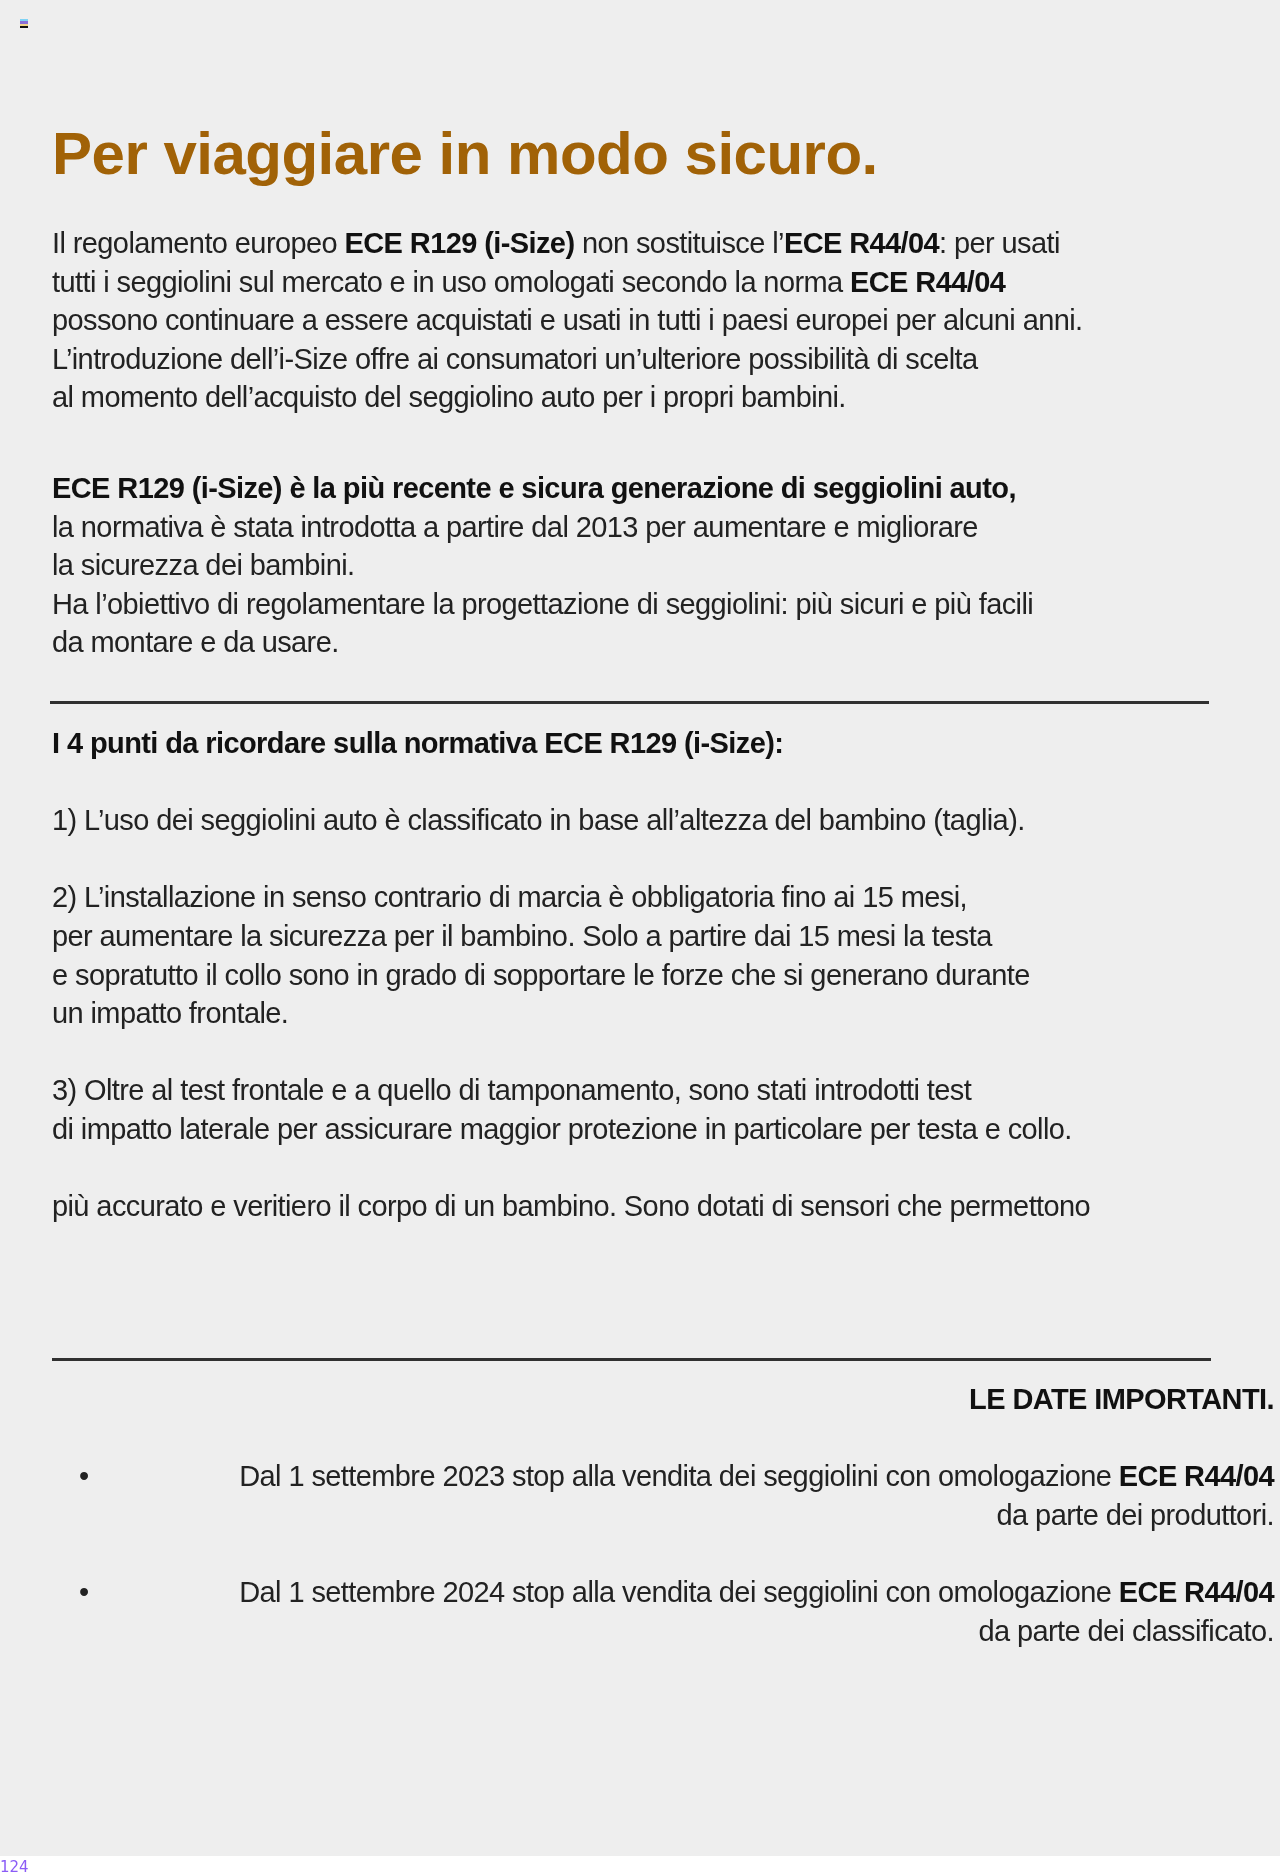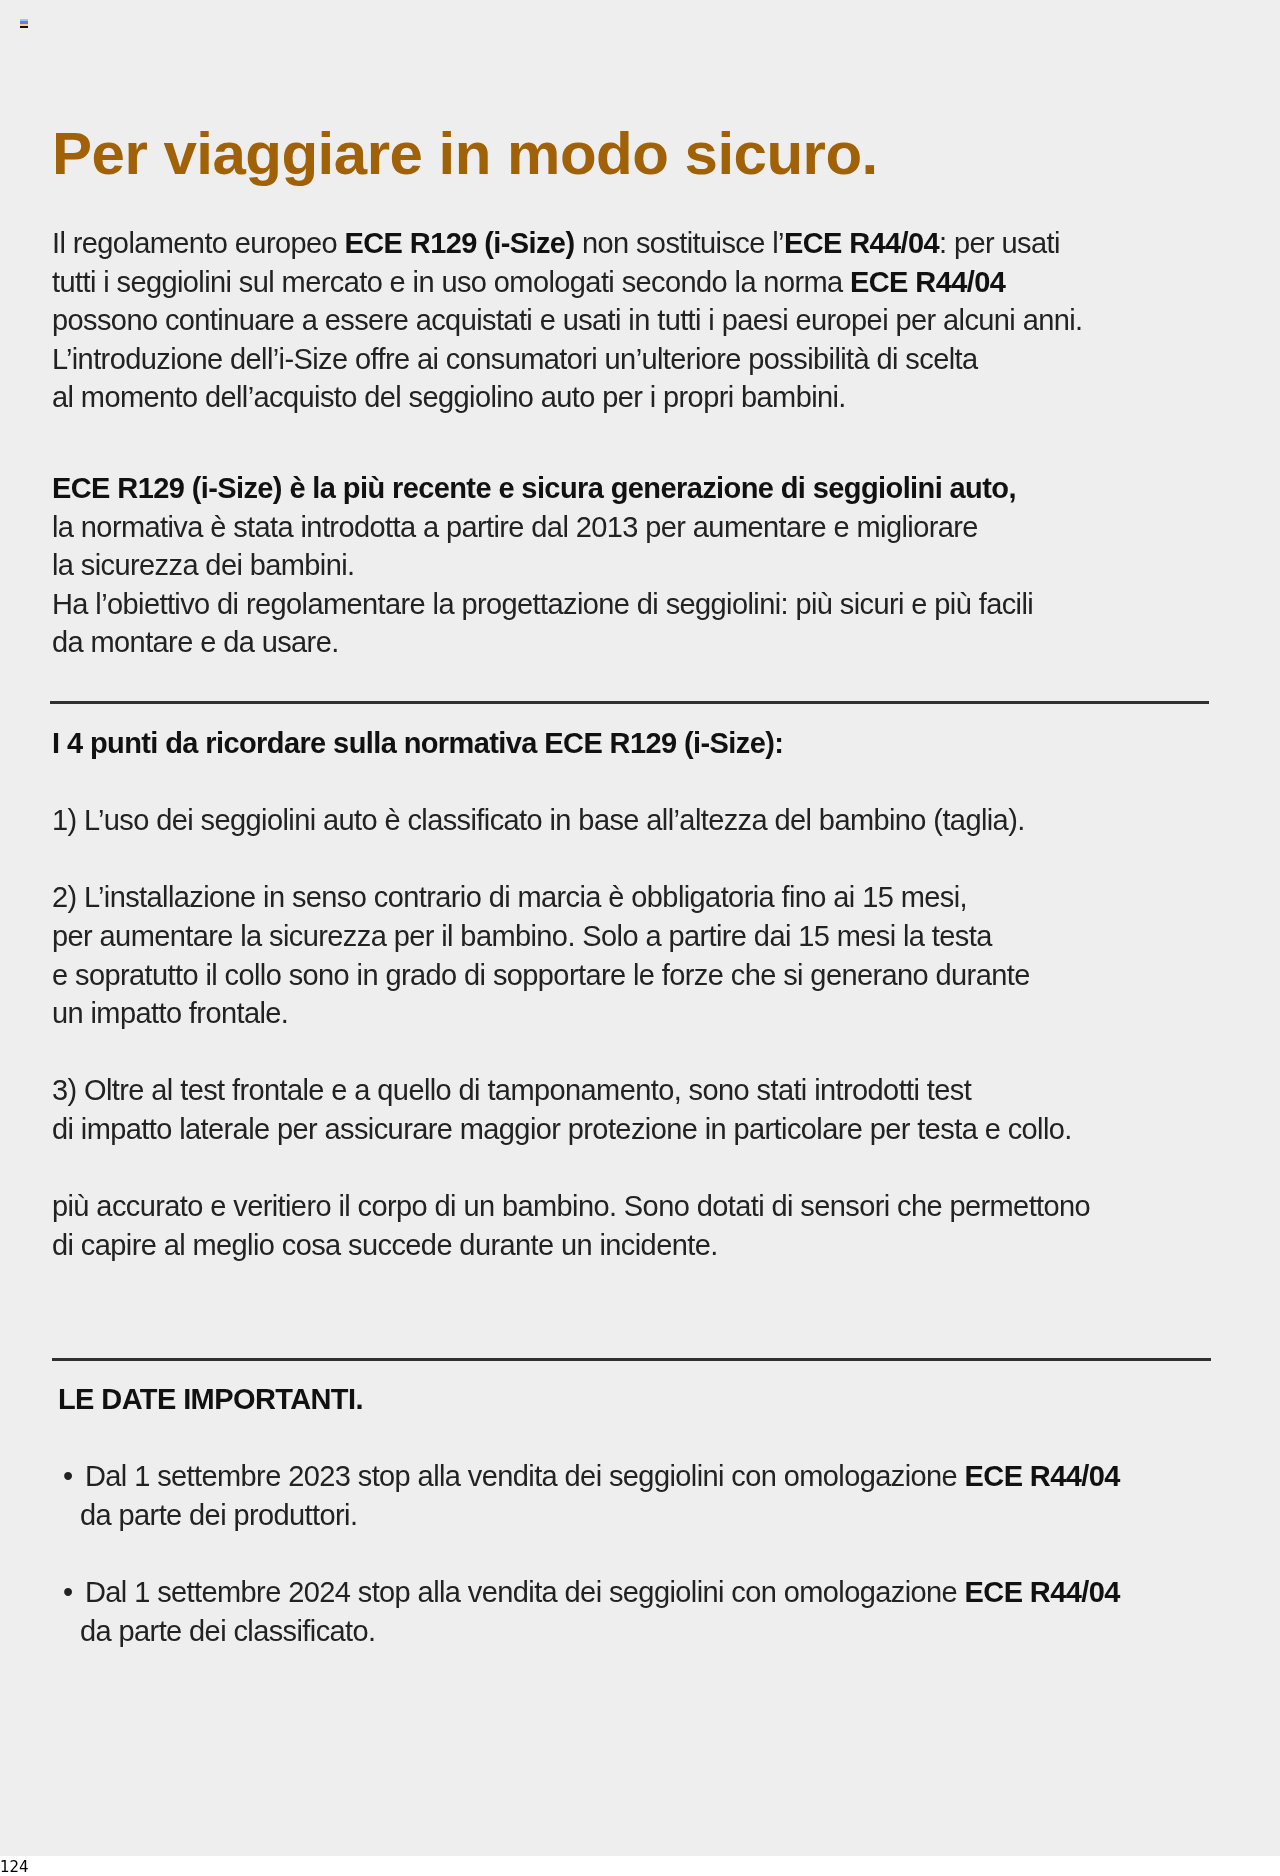--- a/index.html
+++ b/index.html
@@ -52,21 +52,21 @@
   }
   .bullets .cont { padding-left: 22px; }
   .footer-strip {
     position: absolute; left: 0; top: 1856px;
     width: 1280px; height: 20px;
     background: #ffffff;
   }
   .page-number {
     position: absolute; left: 0; top: 1858px;
     font-size: 15px; line-height: 18px;
-    color: #000000;
+    color: #8b5cf6;
     font-family: "DejaVu Sans", sans-serif;
   }
 </style>
 </head>
 <body>
 
 <div class="cmyk-icon">
   <span style="background: rgb(127, 211, 245);"></span>
   <span style="background: rgb(138, 111, 216);"></span>
   <span style="background: rgb(243, 213, 138);"></span>
@@ -100,26 +100,25 @@
   <span class="line" style="height:38.6px"></span>
   <span class="line">2) L’installazione in senso contrario di marcia è obbligatoria fino ai 15 mesi,</span>
   <span class="line">per aumentare la sicurezza per il bambino. Solo a partire dai 15 mesi la testa</span>
   <span class="line">e sopratutto il collo sono in grado di sopportare le forze che si generano durante</span>
   <span class="line">un impatto frontale.</span>
   <span class="line" style="height:38.6px"></span>
   <span class="line">3) Oltre al test frontale e a quello di tamponamento, sono stati introdotti test</span>
   <span class="line">di impatto laterale per assicurare maggior protezione in particolare per testa e collo.</span>
   <span class="line" style="height:38.6px"></span>
   <span class="line">più accurato e veritiero il corpo di un bambino. Sono dotati di sensori che permettono</span>
-  <span class="line">di capire al meglio cosa succede durante un incidente.</span>
 </div>
 
 <div class="divider" style="left:52px; top:1358px; width:1159px;"></div>
 
-<div class="block bullets" style="top:1380px; left:58px;">
+<div class="block bullets" style="top:1380px; left:74px;text-align:right;">
   <span class="line bold">LE DATE IMPORTANTI.</span>
   <span class="line" style="height:38.6px"></span>
   <div class="item">
     <span class="dot">•</span>
     <span class="line"><span>Dal 1 settembre 2023 stop alla vendita dei seggiolini con omologazione </span><b>ECE R44/04</b></span>
     <span class="line cont" style="padding-left:0; margin-left:-5px;">da parte dei produttori.</span>
   </div>
   <span class="line" style="height:38.6px"></span>
   <div class="item">
     <span class="dot">•</span>

